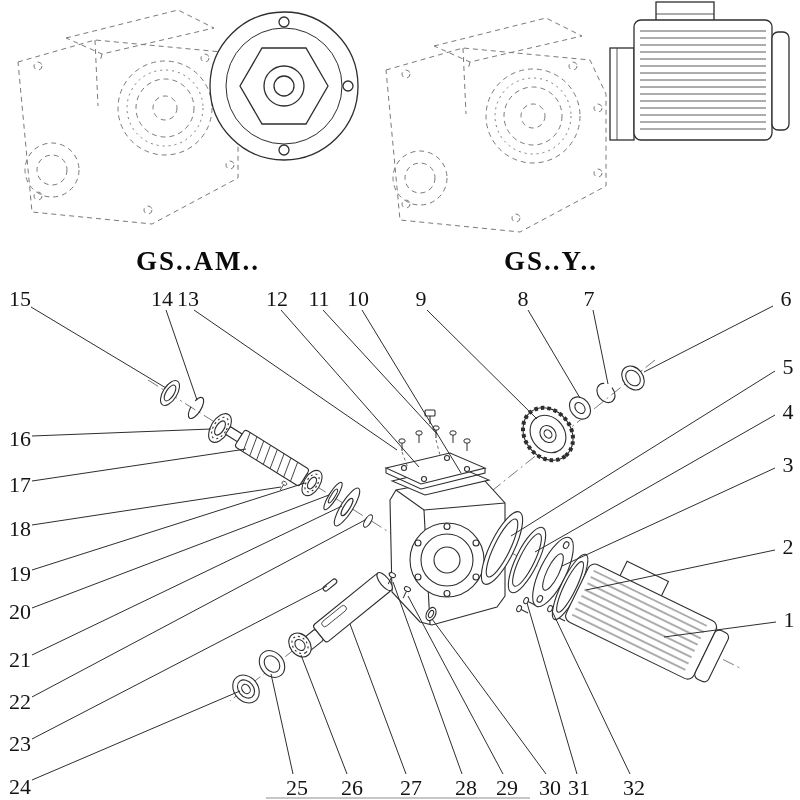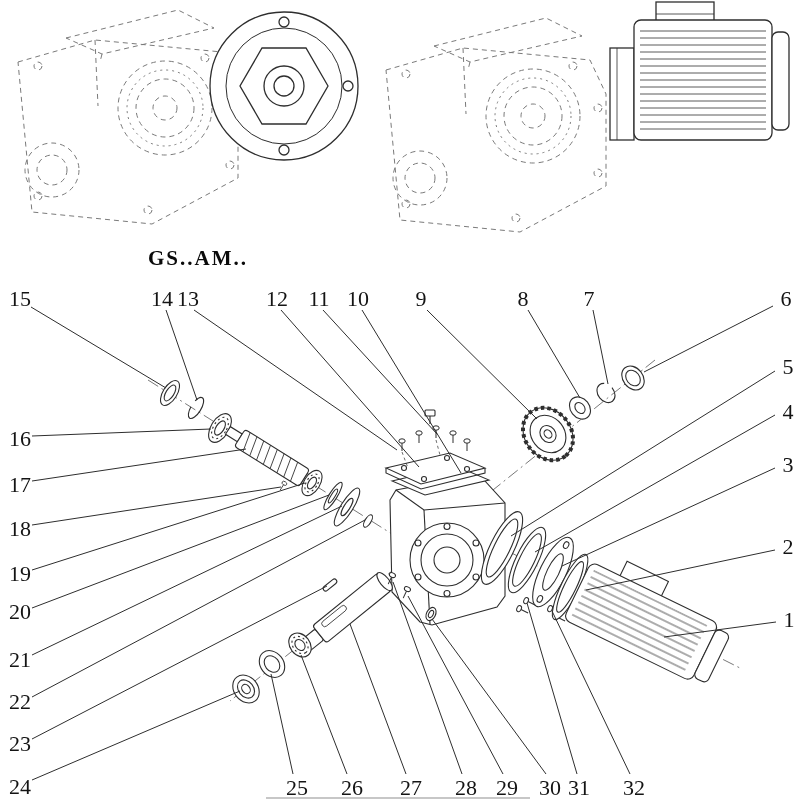--- a/index.html
+++ b/index.html
@@ -1,19 +1,19 @@
 <!DOCTYPE html>
 <html><head>
 <meta charset="utf-8">
 <style>
   html,body{margin:0;padding:0;}
   body{width:800px;height:800px;background:#ffffff;overflow:hidden;}
   #stage{position:relative;width:800px;height:800px;font-family:"Liberation Serif","DejaVu Serif",serif;}
   #diagram-svg{position:absolute;left:0;top:0;}
-  .variant-label{position:absolute;text-align:center;font-weight:700;font-size:21px;letter-spacing:2px;color:#0a0a0a;}
+  .variant-label{position:absolute;text-align:center;font-weight:700;font-size:27px;letter-spacing:2px;color:#0a0a0a;}
   .callout-number{font-family:"Liberation Serif","DejaVu Serif",serif;font-size:22px;fill:#141414;text-anchor:middle;dominant-baseline:central;}
   .callout-line{stroke:#2e2e2e;stroke-width:1;}
   .axis{stroke:#555;stroke-width:0.8;fill:none;}
 </style>
 </head>
 <body>
 
 <div id="stage">
 
   <svg id="diagram-svg" width="800" height="800" viewBox="0 0 800 800" xmlns="http://www.w3.org/2000/svg">
@@ -306,13 +306,14 @@
         <line x1="577" y1="774" x2="527" y2="603" class="callout-line"></line>
         <text x="579" y="787" class="callout-number">31</text>
         <line x1="630" y1="774" x2="552" y2="611" class="callout-line"></line>
         <text x="634" y="787" class="callout-number">32</text>
       </g>
 
     <line x1="266" y1="798" x2="530" y2="798" stroke="#b5b5b5" stroke-width="1.5"></line>
   </svg>
 
   <div class="variant-label" style="left:128px;top:246px;width:140px;">GS..AM..</div>
+  <div class="variant-label" style="left:478px;top:246px;width:146px;">GS..Y..</div>
 </div>
 
 </body></html>

